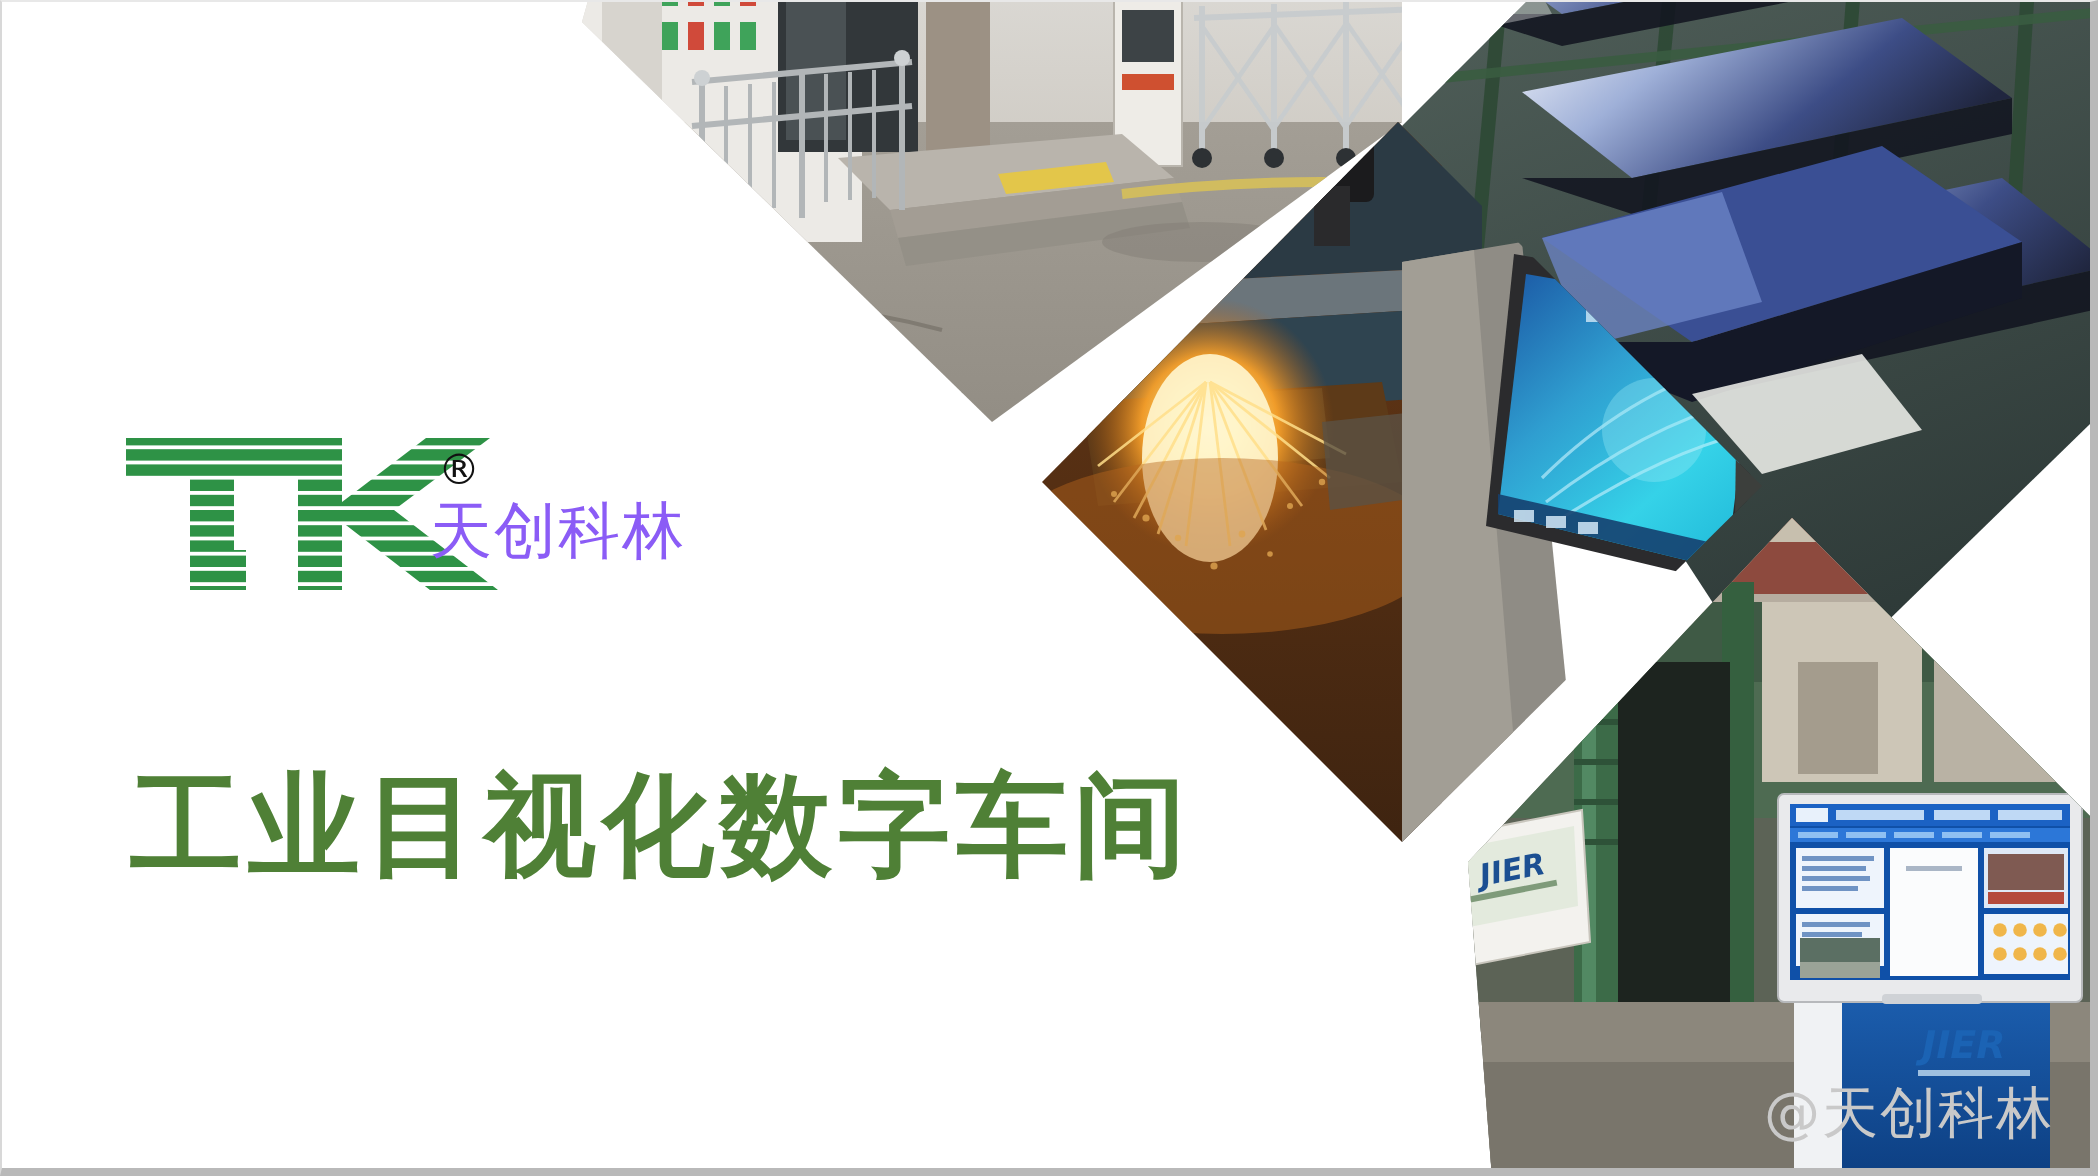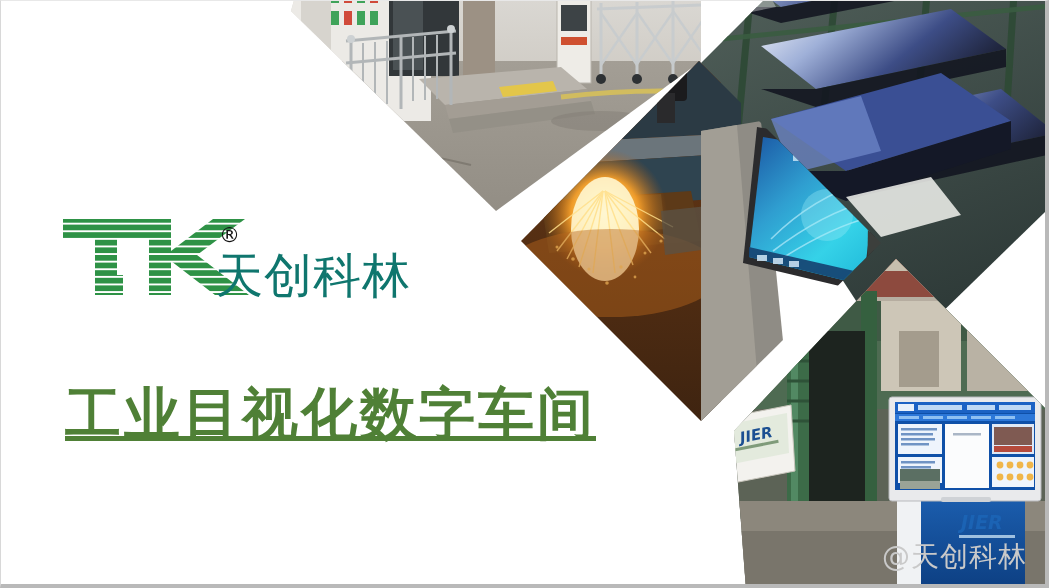--- a/index.html
+++ b/index.html
@@ -26,32 +26,31 @@
     position:absolute;left:62px;top:216px;width:320px;height:100px;
   }
   .tk-wrap{position:absolute;left:0;top:0;}
   .reg{
     position:absolute;left:156px;top:8px;
     font-size:21px;color:#111;line-height:1;
     font-family:"DejaVu Sans",sans-serif;
   }
   #cn-name{
     position:absolute;left:152px;top:34px;
-    font-size:48px;color:#0f766e;letter-spacing:1px;
+    font-size:31px;color:#8b5cf6;letter-spacing:1px;
     font-weight:400;line-height:1;white-space:nowrap;
     font-family:"DejaVu Sans","Liberation Sans",sans-serif;
   }
 
   
   #title{
     position:absolute;left:64px;top:346px;
     font-size:56px;font-weight:bold;color:#4f8036;
     letter-spacing:3px;line-height:1.05;white-space:nowrap;
     font-family:"DejaVu Sans","Liberation Sans",sans-serif;
-    text-decoration:underline;
   }
 
   
   #watermark{
     position:absolute;right:18px;bottom:8px;
     font-size:28px;color:#c9c9c9;letter-spacing:1px;
     white-space:nowrap;
     font-family:"DejaVu Sans","Liberation Sans",sans-serif;
     margin-left:28px;
   }

